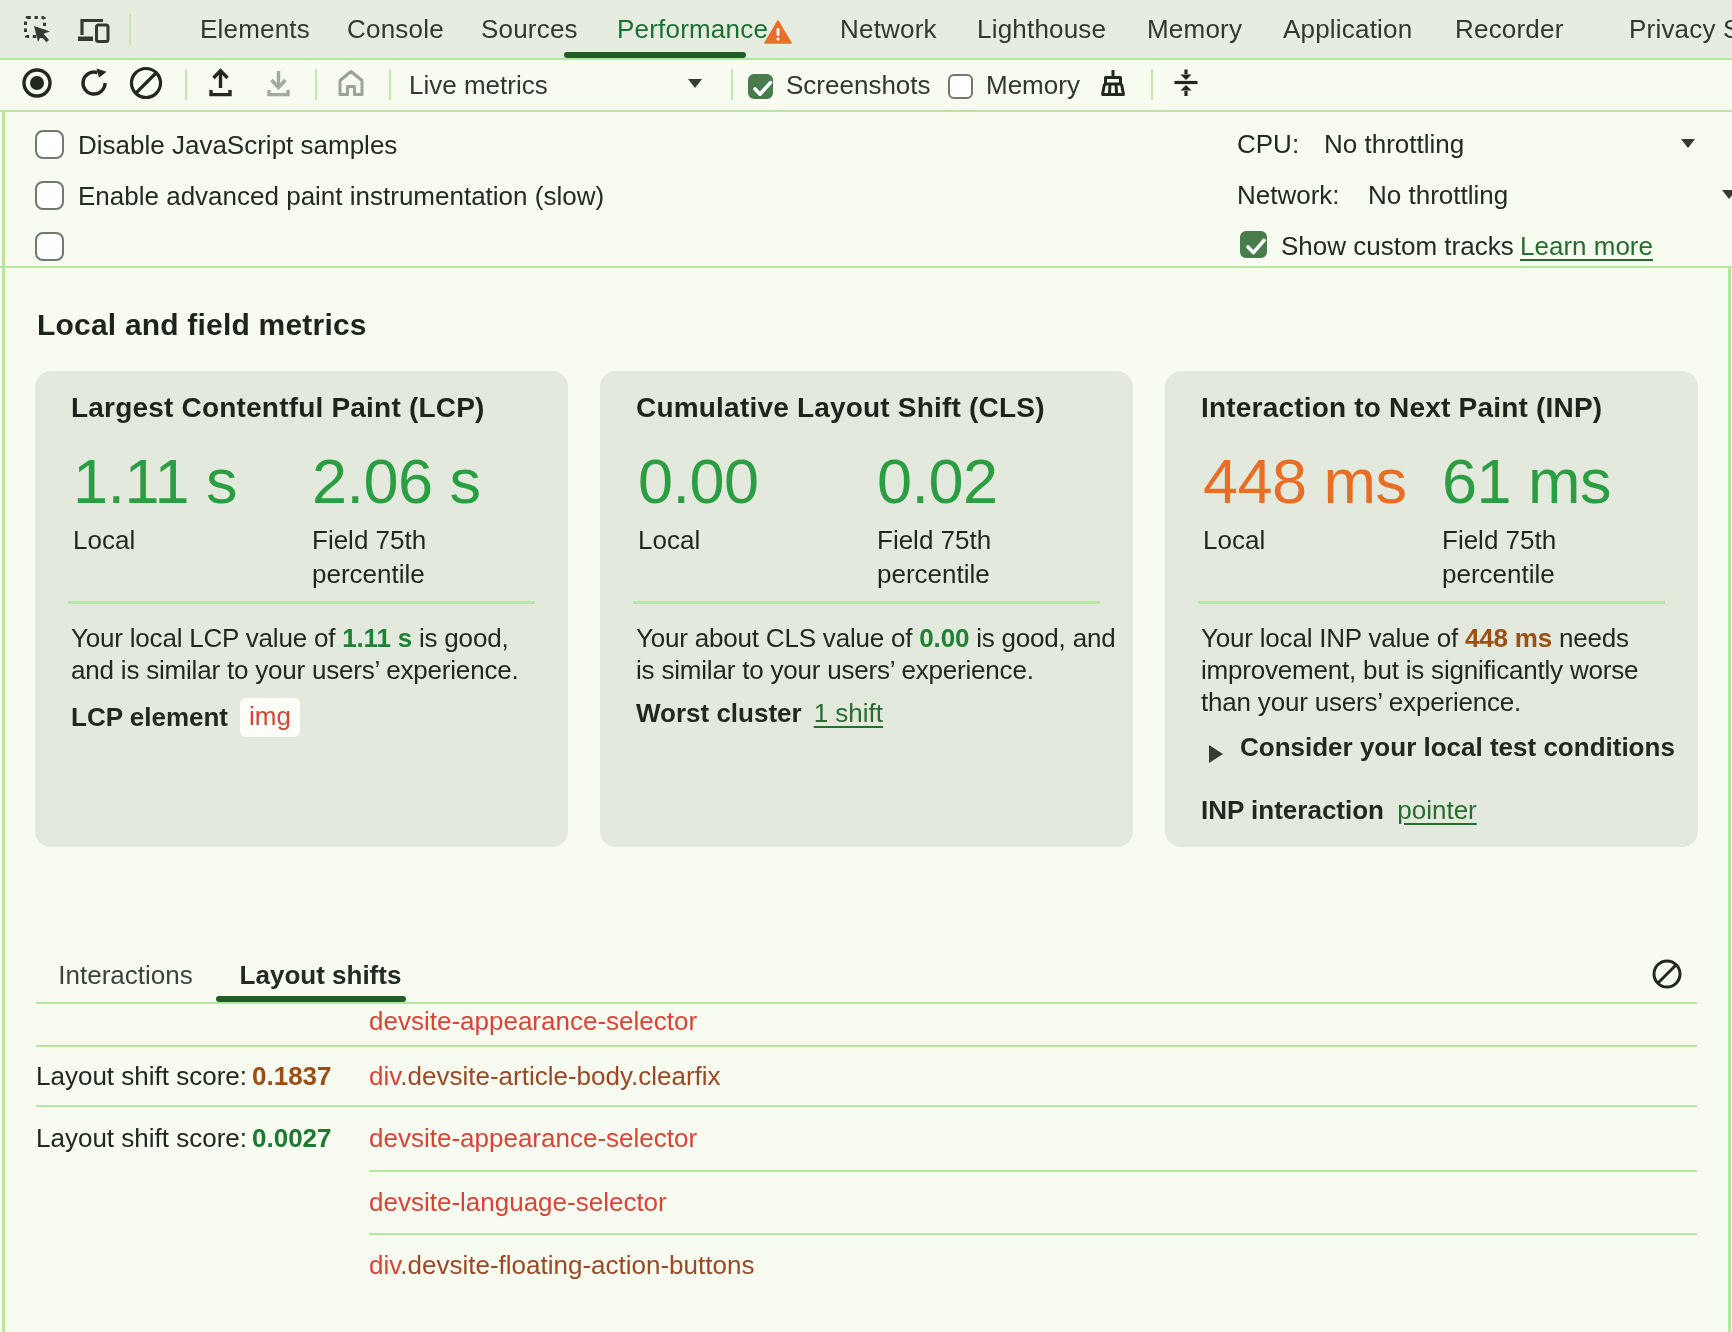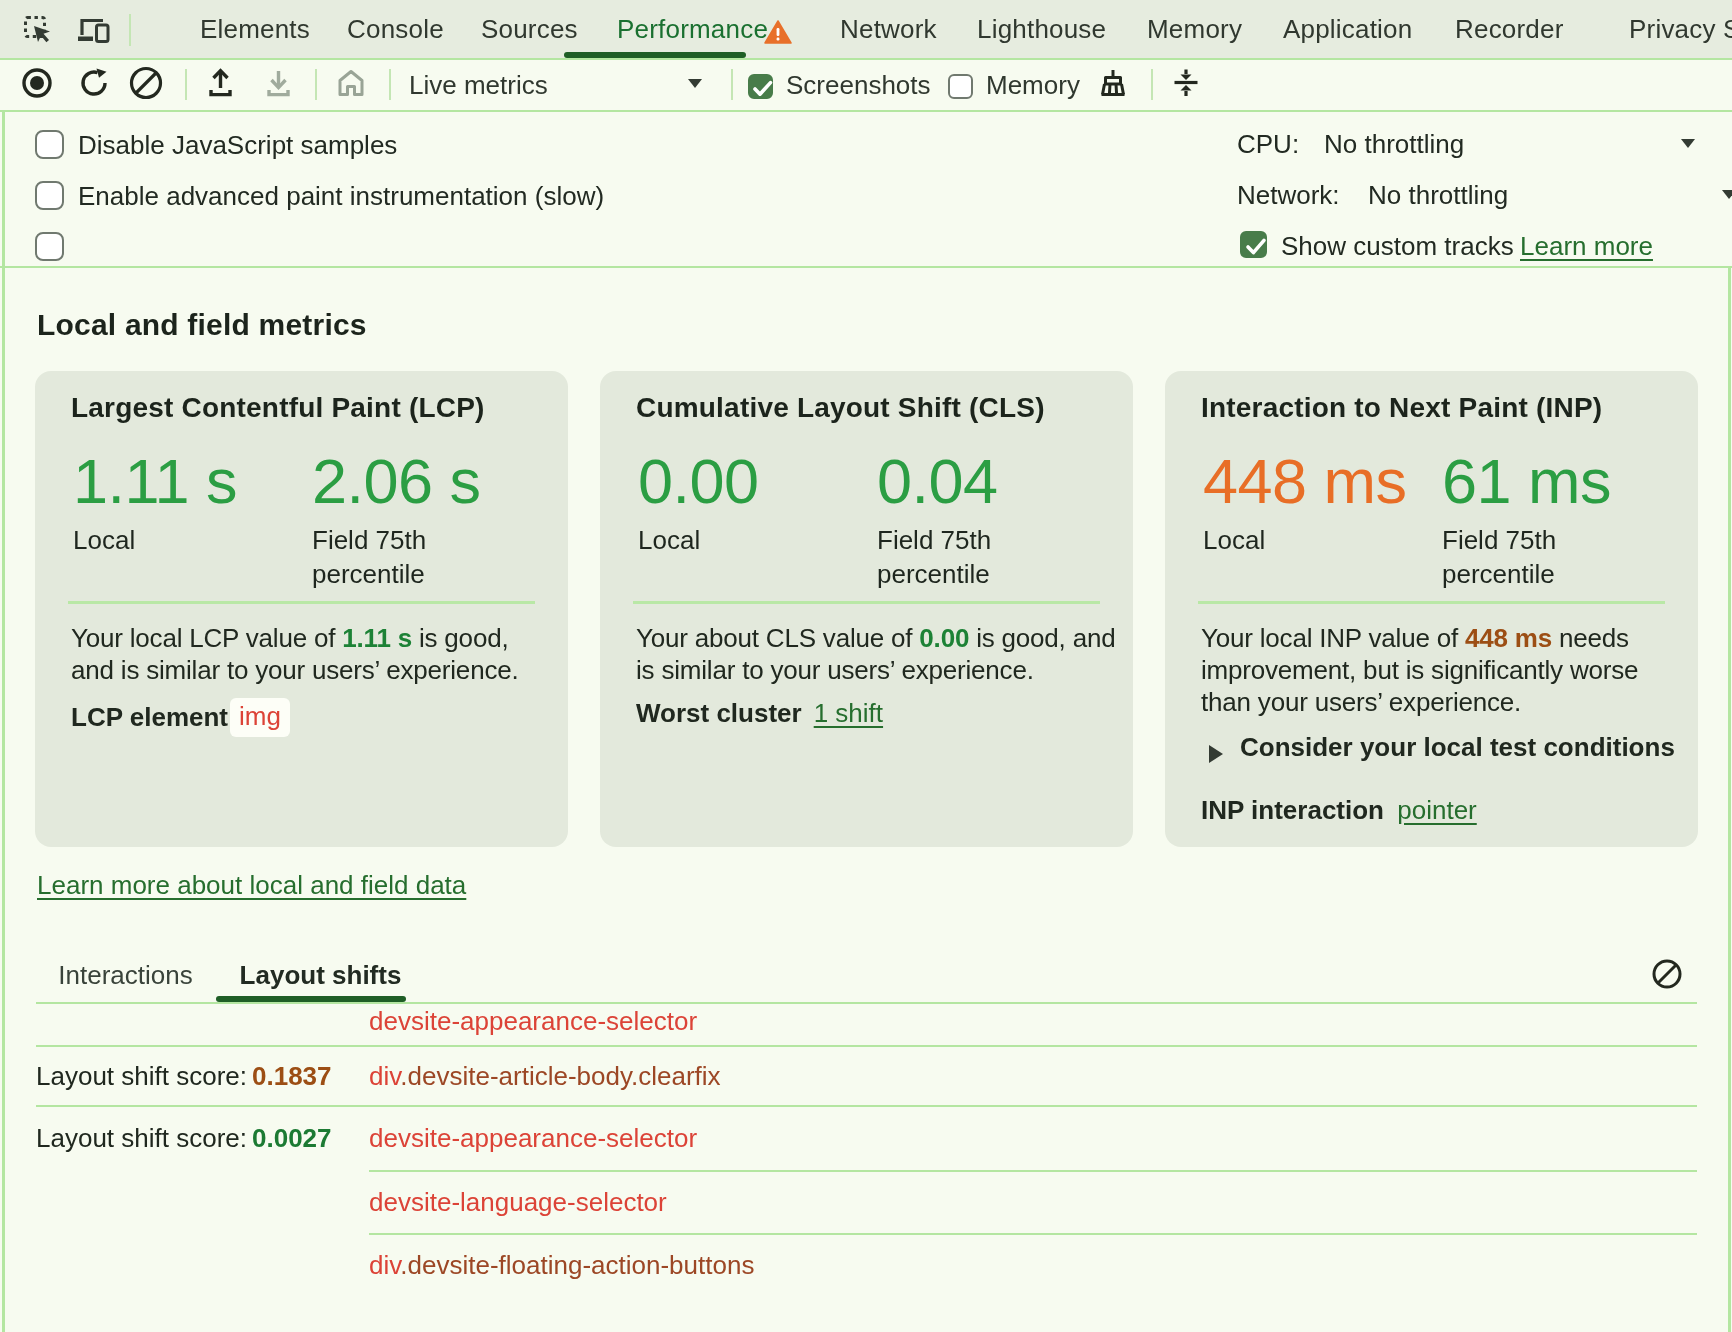--- a/index.html
+++ b/index.html
@@ -51,21 +51,21 @@
   .card .value { font-size:63px; line-height:68px; letter-spacing:-0.5px; }
   .card .value.good { color:#2b9e43; }
   .card .value.warn { color:#e86e26; }
   .card .vlabel { margin-top:8px; font-size:26px; line-height:34px; font-weight:500; color:#1e261e; max-width:200px; }
   .card .divider { position:absolute; left:33px; right:33px; top:230px; height:3px; background:#b9e8a6; }
   .card .para { position:absolute; left:36px; top:251px; font-size:26px; line-height:32px; color:#20281f; white-space:nowrap; letter-spacing:-0.2px; }
   .card .para .good { color:#1d8236; font-weight:600; }
   .card .para .warn { color:#9c4e14; font-weight:600; }
   .card .footer { position:absolute; left:36px; top:327px; font-size:26px; color:#20281f; display:flex; align-items:center; }
   .card .footer .blabel { font-weight:600; }
-  .card .chip { margin-left:2px; background:#fdfef7; color:#dc4337; border-radius:6px; padding:3px 9px 5px; font-size:26px;text-align:right; }
+  .card .chip { margin-left:12px; background:#fdfef7; color:#dc4337; border-radius:6px; padding:3px 9px 5px; font-size:26px;text-align:right; }
   .glink { color:#266e2e; text-decoration:underline; text-underline-offset:4px; }
   .card .footer .glink { margin-left:12px; }
   .card .disclosure { position:absolute; left:44px; top:361px; font-size:26px; font-weight:600; color:#20281f;
                       display:flex; align-items:flex-end; }
   .tri-right { width:0; height:0; border-top:9px solid transparent; border-bottom:9px solid transparent;
                border-left:14px solid #333b33; margin-right:17px; }
   .card .footer2 { position:absolute; left:36px; top:424px; font-size:26px; color:#20281f; }
   .card .footer2 .blabel { font-weight:600; }
 
   .learn-link { position:absolute; left:37px; top:600px; font-size:26px; }
@@ -260,21 +260,21 @@
       </div>
 
       <div class="card">
         <div class="title">Cumulative Layout Shift (CLS)</div>
         <div class="vals">
           <div class="col">
             <div class="value good">0.00</div>
             <div class="vlabel">Local</div>
           </div>
           <div class="col">
-            <div class="value good">0.04</div>
+            <div class="value good">0.02</div>
             <div class="vlabel">Field 75th percentile</div>
           </div>
         </div>
         <div class="divider"></div>
         <div class="para"><span>Your about CLS value of </span><span class="good">0.00</span><span> is good, and</span><br><span>is similar to your users’ experience.</span></div>
         <div class="footer">
           <span class="blabel">Worst cluster</span>
           <a class="glink">1 shift</a>
         </div>
       </div>
@@ -297,21 +297,20 @@
           <span class="tri-right"></span>
           <span>Consider your local test conditions</span>
         </div>
         <div class="footer2">
           <span class="blabel">INP interaction</span>
           <a class="glink" style="margin-left:6px;">pointer</a>
         </div>
       </div>
     </div>
 
-    <a class="learn-link glink">Learn more about local and field data</a>
 
     <div class="dtabs">
       <span class="dtab" style="left:0; width:179px;">Interactions</span>
       <span class="dtab selected" style="left:179px; width:211px;">Layout shifts</span>
       <span class="dtab-underline" style="left:180px; width:190px;"></span>
       <span class="clear-btn">
         <svg width="32" height="32" viewBox="0 0 32 32" fill="none">
           <circle cx="16" cy="16" r="13" stroke="#23281f" stroke-width="3" fill="none"></circle>
           <path d="M24.5 7.5 L7.5 24.5" stroke="#23281f" stroke-width="3"></path>
         </svg>

